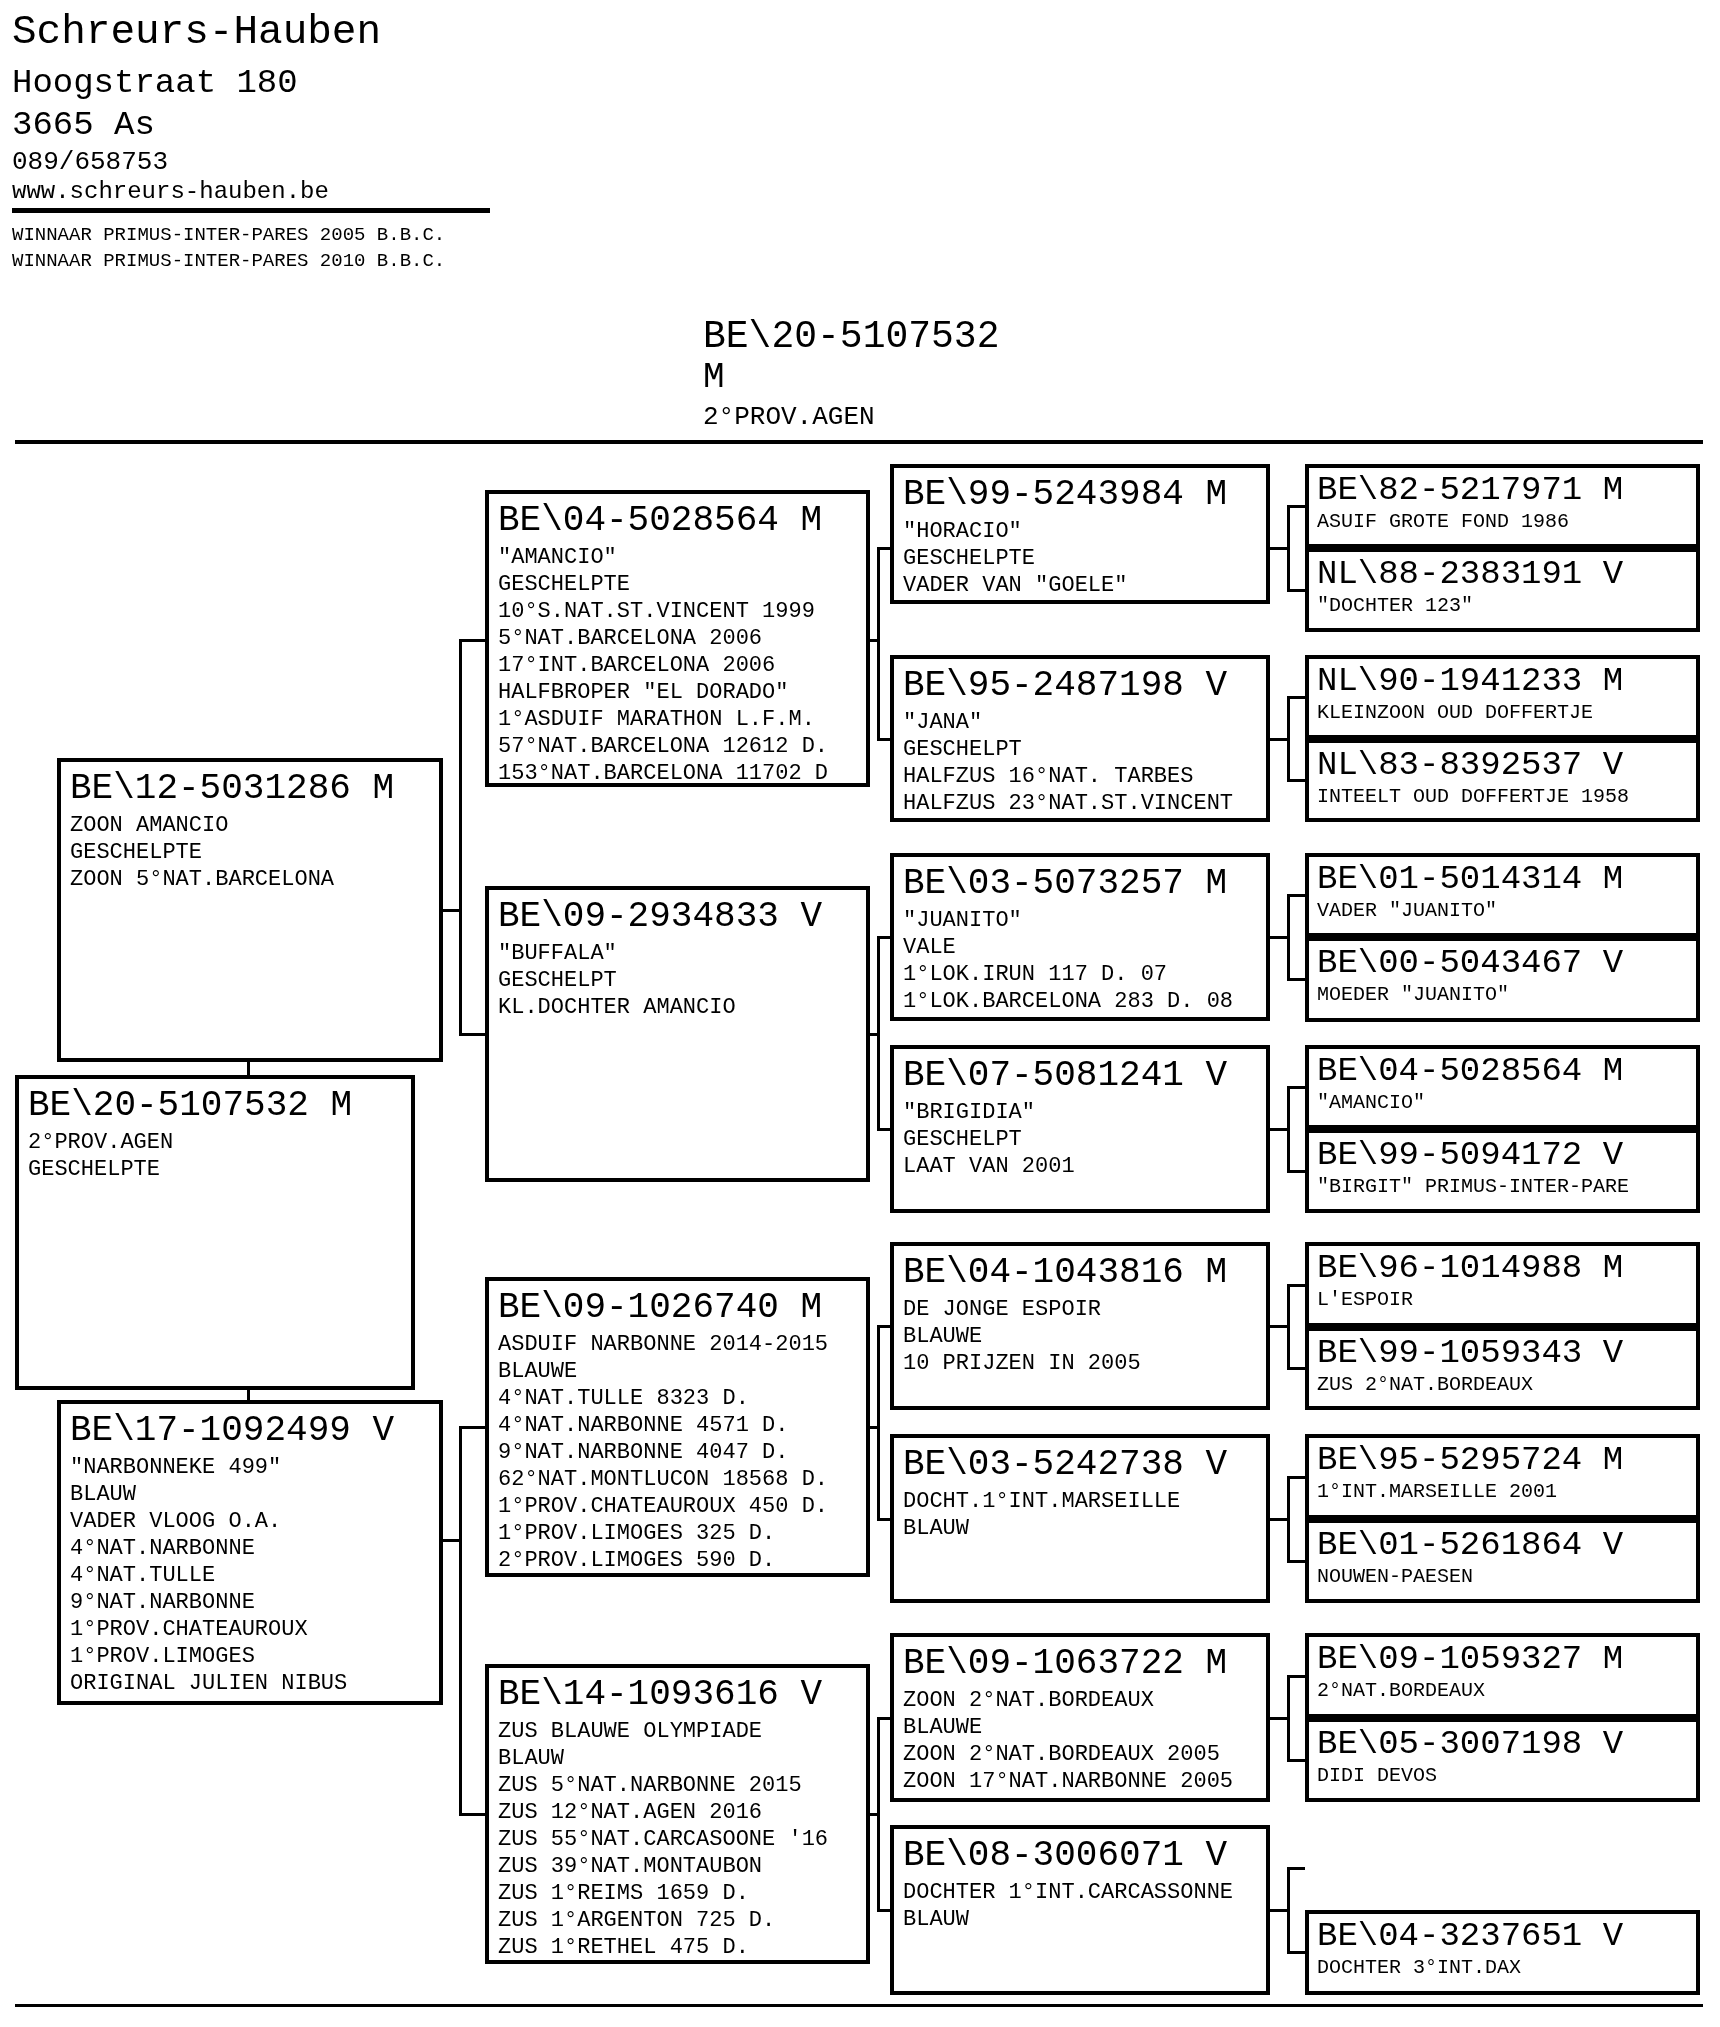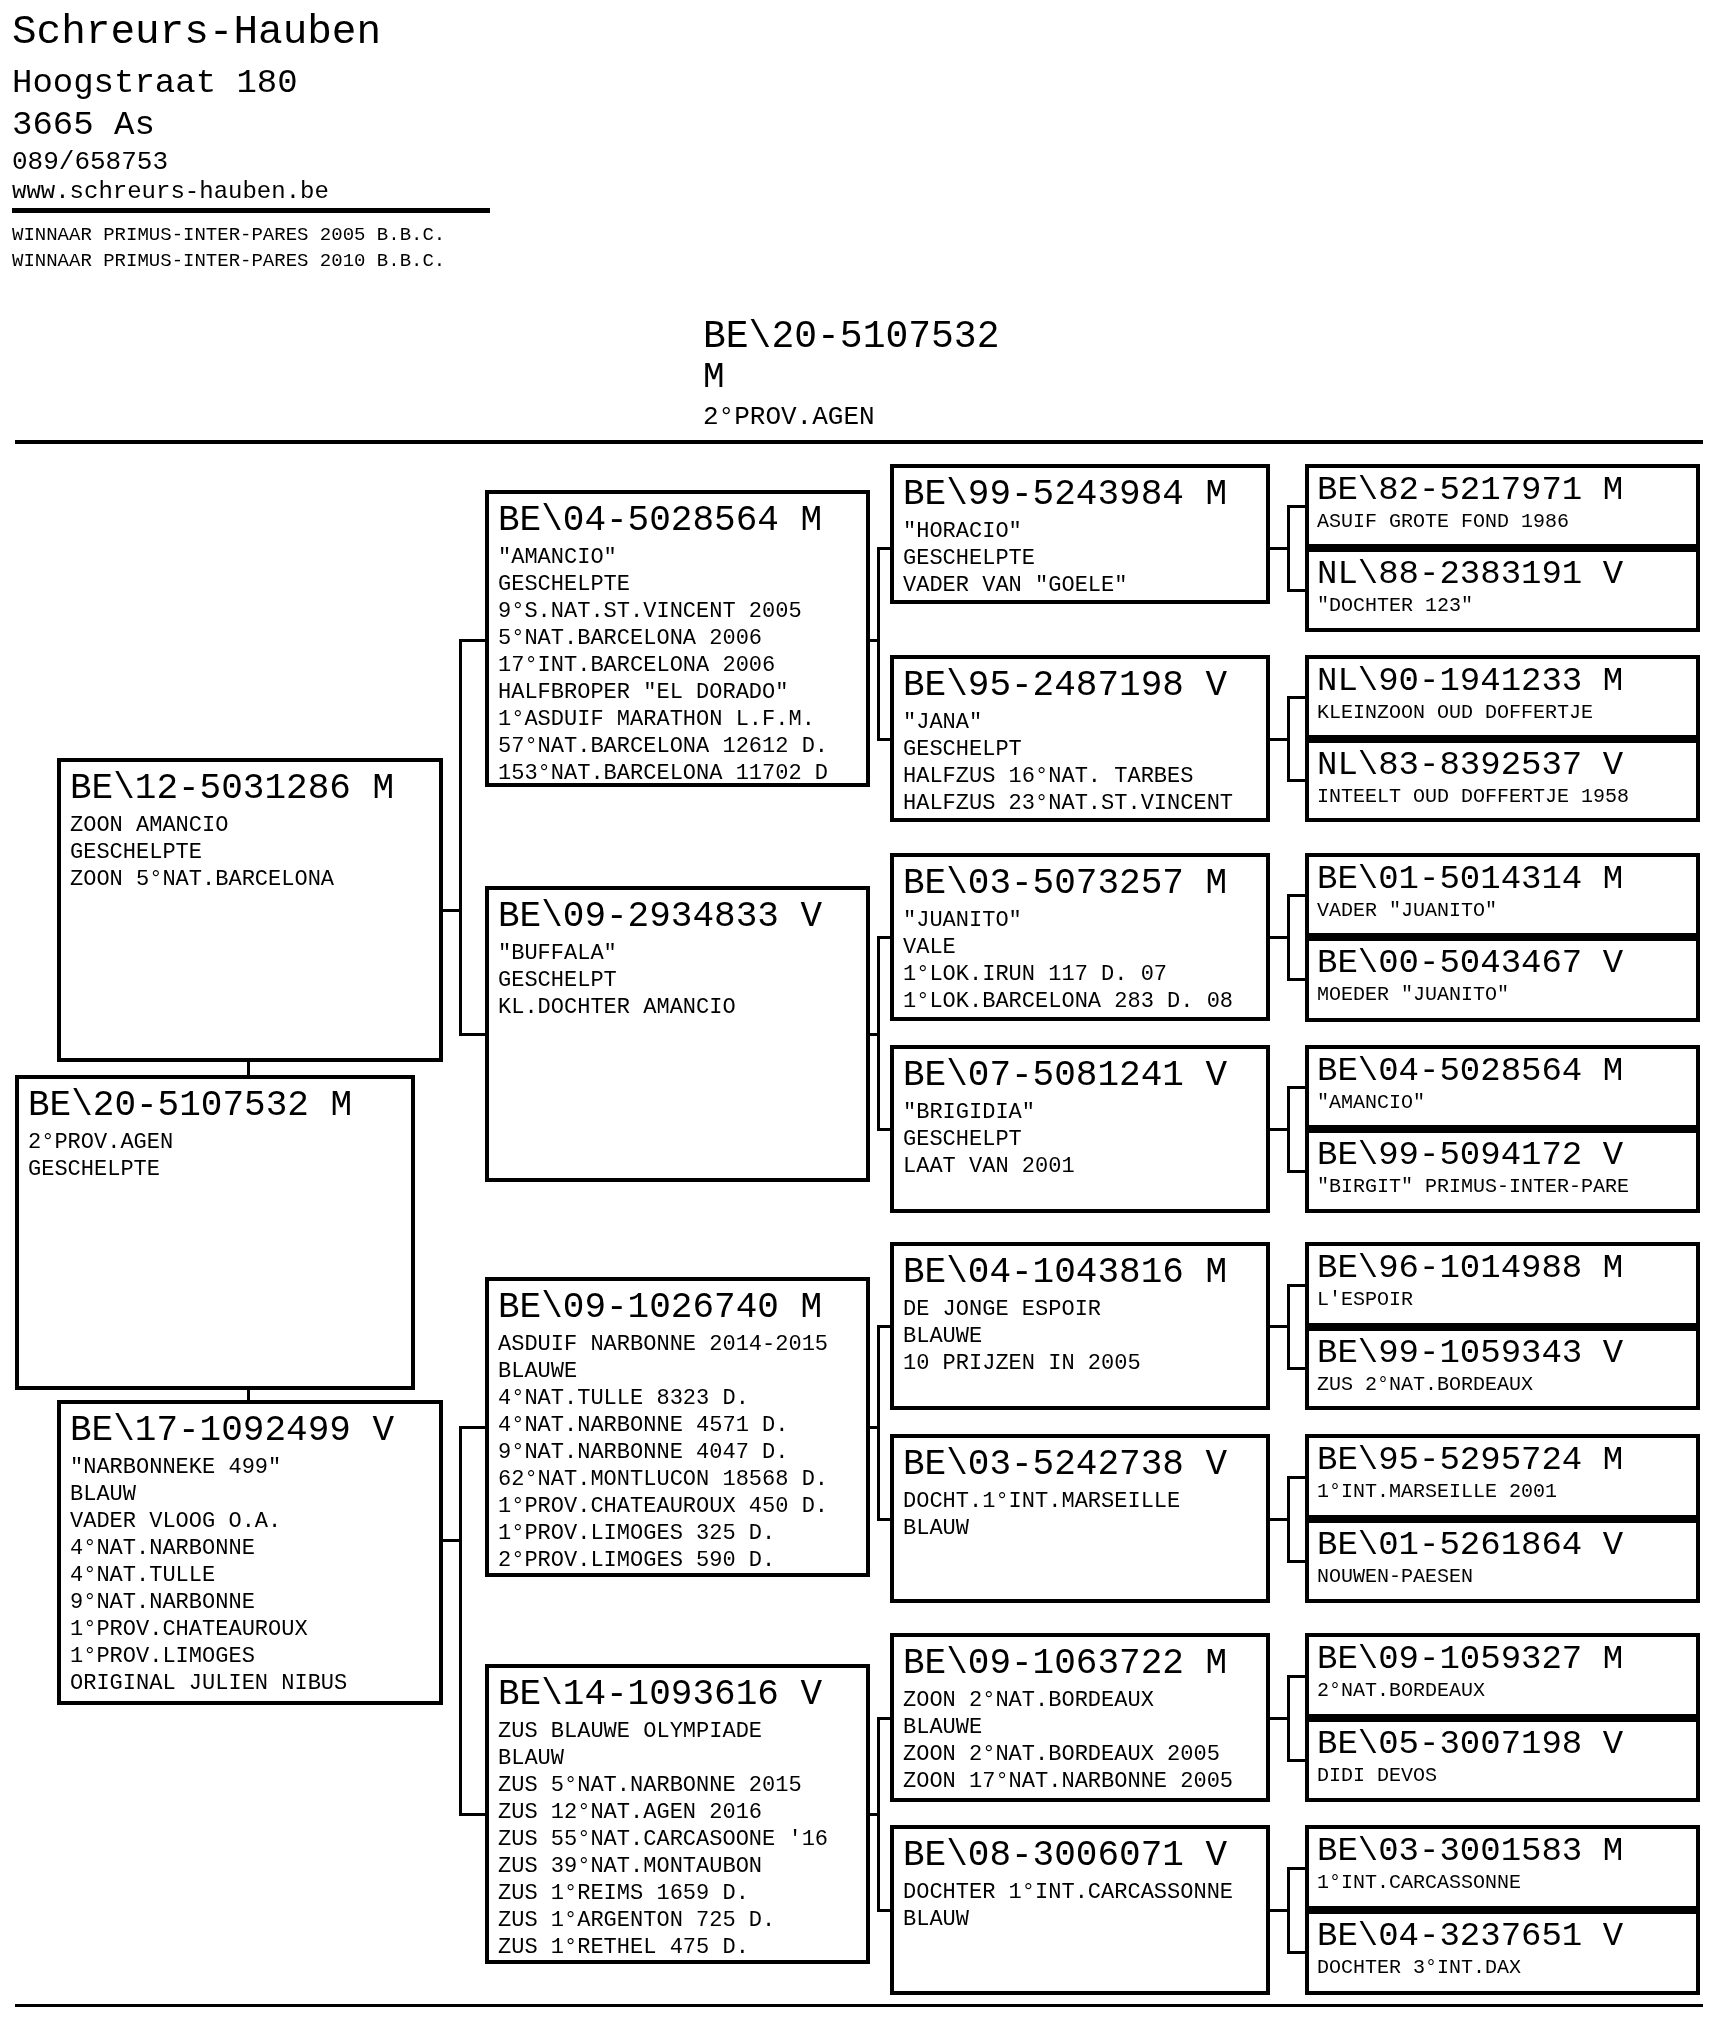--- a/index.html
+++ b/index.html
@@ -84,21 +84,21 @@
         <div>1°PROV.LIMOGES</div>
         <div>ORIGINAL JULIEN NIBUS</div>
       </div>
   </div>
 
   <div class="pbox c3" style="top:490px;height:297px">
     <div class="t">BE\04-5028564 M</div>
     <div class="b">
         <div>"AMANCIO"</div>
         <div>GESCHELPTE</div>
-        <div>9°S.NAT.ST.VINCENT 2005</div>
+        <div>10°S.NAT.ST.VINCENT 1999</div>
         <div>5°NAT.BARCELONA 2006</div>
         <div>17°INT.BARCELONA 2006</div>
         <div>HALFBROPER "EL DORADO"</div>
         <div>1°ASDUIF MARATHON L.F.M.</div>
         <div>57°NAT.BARCELONA 12612 D.</div>
         <div>153°NAT.BARCELONA 11702 D</div>
       </div>
   </div>
   <div class="pbox c3" style="top:886px;height:296px">
     <div class="t">BE\09-2934833 V</div>
@@ -279,26 +279,20 @@
   <div class="pbox c5" style="top:1633px;height:85px">
     <div class="t">BE\09-1059327 M</div>
     <div class="b">
         <div>2°NAT.BORDEAUX</div>
       </div>
   </div>
   <div class="pbox c5" style="top:1718px;height:84px">
     <div class="t">BE\05-3007198 V</div>
     <div class="b">
         <div>DIDI DEVOS</div>
-      </div>
-  </div>
-  <div class="pbox c5" style="top:1825px;height:85px">
-    <div class="t">BE\03-3001583 M</div>
-    <div class="b">
-        <div>1°INT.CARCASSONNE</div>
       </div>
   </div>
   <div class="pbox c5" style="top:1910px;height:85px">
     <div class="t">BE\04-3237651 V</div>
     <div class="b">
         <div>DOCHTER 3°INT.DAX</div>
       </div>
   </div>
 
   <div class="line" style="left:247px;top:1058px;width:3px;height:20px"></div>

